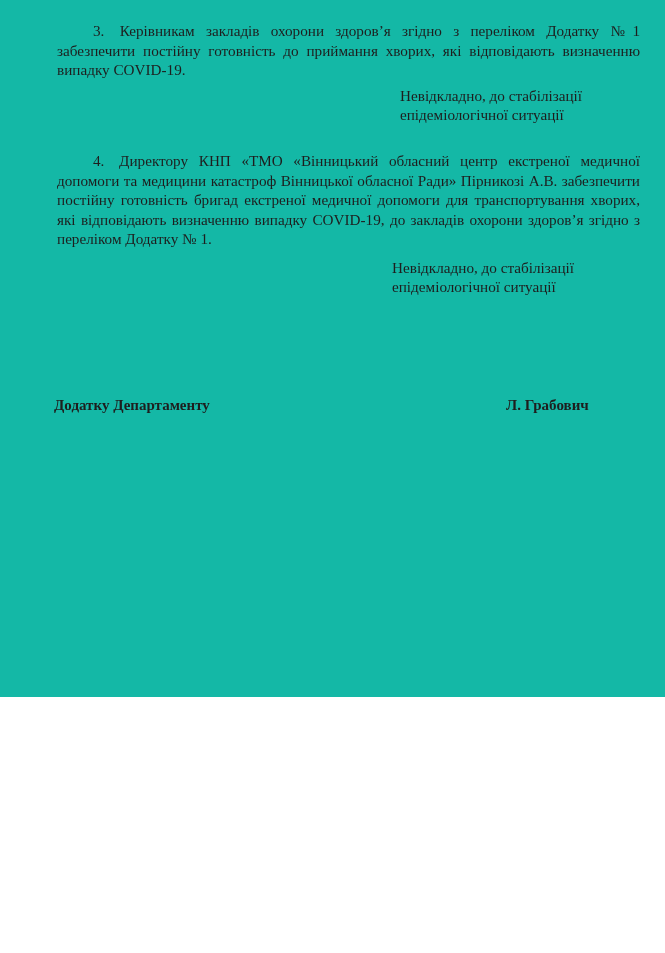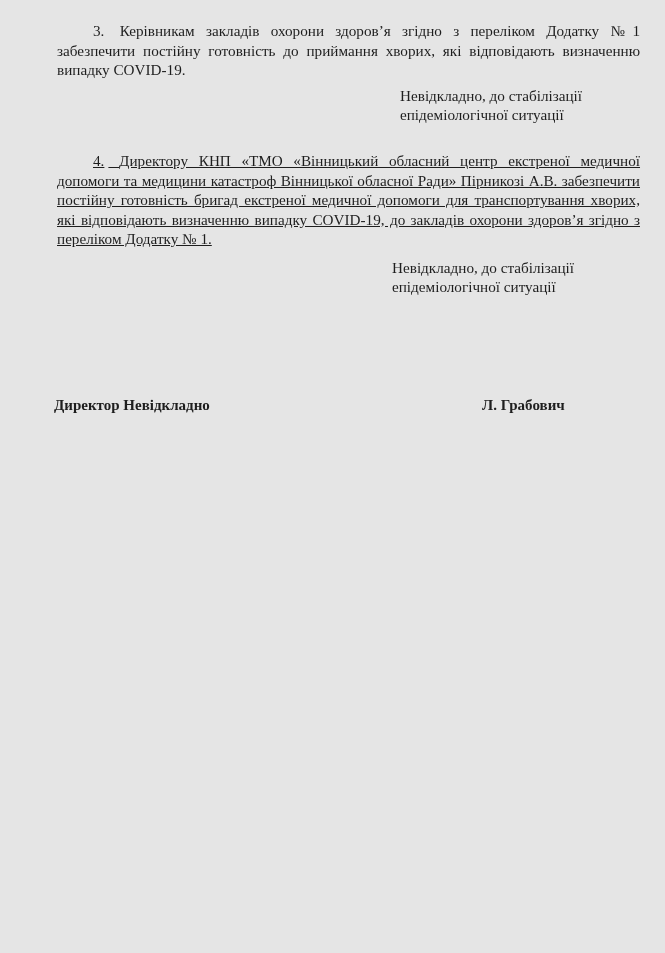--- a/index.html
+++ b/index.html
@@ -13,22 +13,22 @@
       position: relative;
       overflow: hidden;
       font-family: "Liberation Serif", "DejaVu Serif", serif;
       color: #1e1e1e;
       font-size: 15.2px;
     }
     .page {
       position: absolute;
       left: 0; top: 0;
       width: 665px;
-      height: 953px;
-      background: #e5e5e5;
+      height: 697px;
+      background: #14b8a6;
     }
     .para {
       position: absolute;
       left: 57px;
       width: 583px;
       line-height: 19.6px;
       text-align: justify;
       text-indent: 36px;
       margin: 0;
     }
@@ -43,44 +43,44 @@
     .sign-row {
       position: absolute;
       top: 397px;
       left: 54px;
       width: 540px;
       height: 20px;
       font-weight: bold;
       font-size: 15px;
     }
     .sign-left { position: absolute; left: 0; top: 0; }
-    .sign-right { position: absolute; left: 428px; top: 0; }
+    .sign-right { position: absolute; left: 452px; top: 0; }
   </style>
 </head>
 <body>
 
 <div class="page">
 
   <p class="para" style="top:21px;">
     <span class="num">3.</span>
     <span>Керівникам закладів охорони здоров’я згідно з переліком Додатку №1 забезпечити постійну готовність до приймання хворих, які відповідають визначенню випадку COVID-19.</span>
   </p>
   <div class="deadline" style="left:392px; top:78px;">
     <span>Невідкладно,  до стабілізації</span>
     <span>епідеміологічної ситуації</span>
   </div>
 
-  <p class="para" style="top:151px;text-decoration:underline;">
+  <p class="para" style="top:151px;">
     <span class="num">4.</span>
     <span>Директору КНП «ТМО «Вінницький обласний центр екстреної медичної допомоги та медицини катастроф Вінницької обласної Ради» Пірникозі А.В. забезпечити постійну готовність бригад екстреної медичної допомоги для транспортування хворих, які відповідають визначенню випадку COVID-19, до закладів охорони здоров’я згідно  з переліком  Додатку № 1.</span>
   </p>
   <div class="deadline" style="left:384px; top:250px;">
     <span>Невідкладно,  до стабілізації</span>
     <span>епідеміологічної ситуації</span>
   </div>
 
 
   <div class="sign-row">
-    <span class="sign-left">Директор Невідкладно</span>
+    <span class="sign-left">Додатку Департаменту</span>
     <span class="sign-right">Л. Грабович</span>
   </div>
 
 </div>
 
 </body></html>

